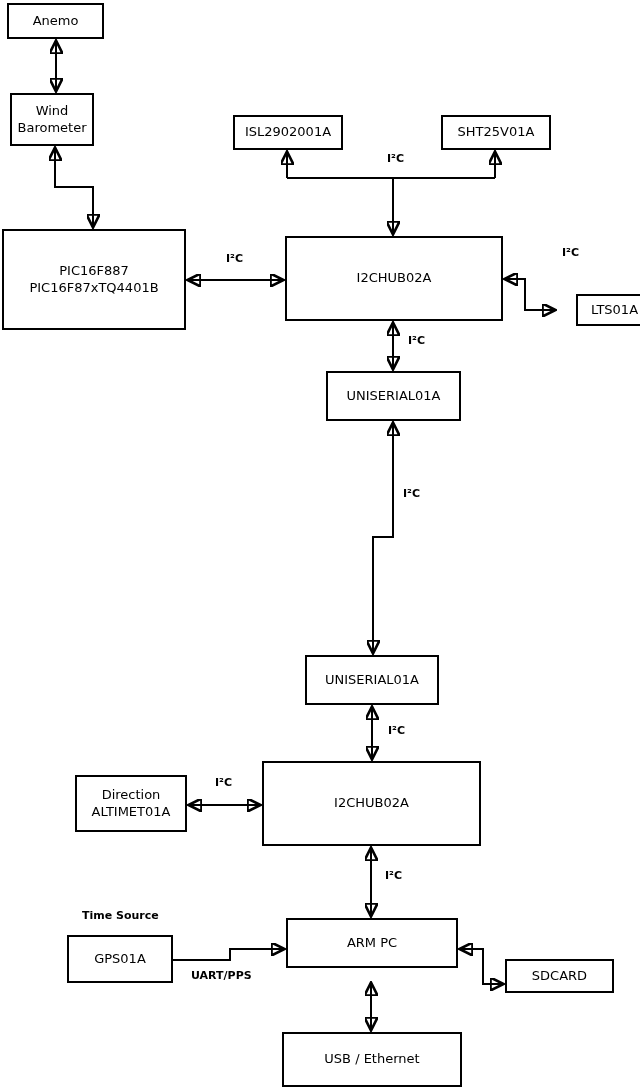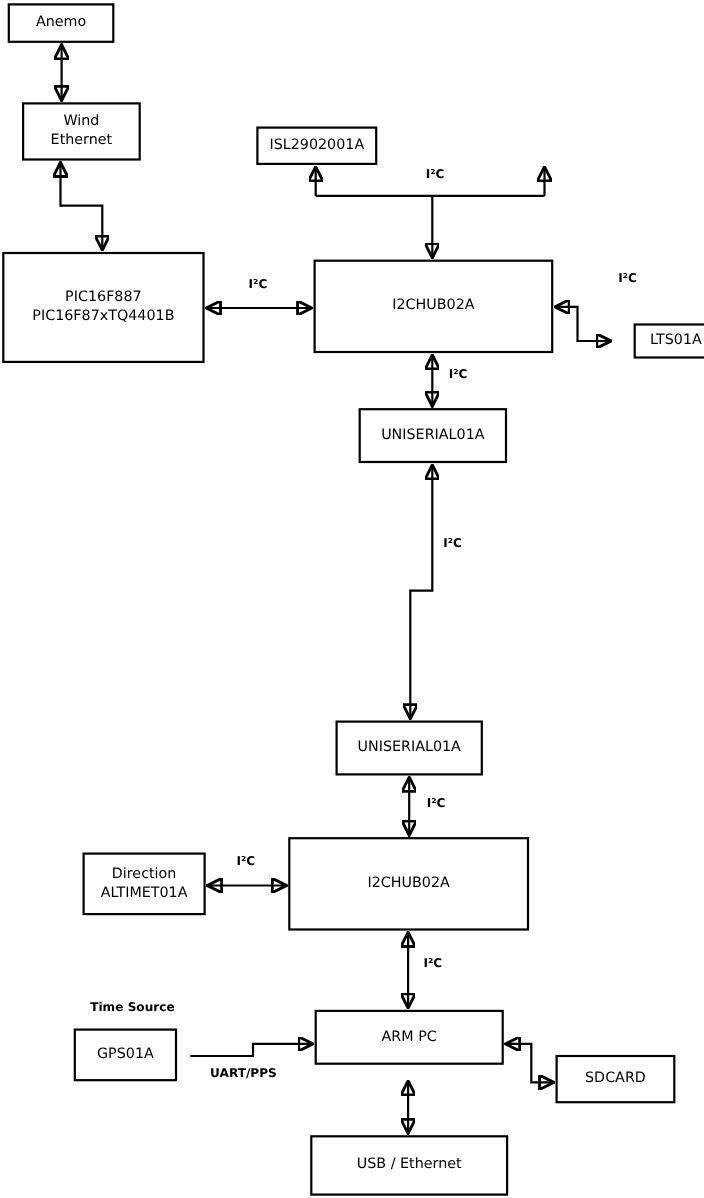--- a/index.html
+++ b/index.html
@@ -64,34 +64,37 @@
     <path d="M371,848 L371,916" marker-start="url(#ah)" marker-end="url(#ah)"></path>
     <path d="M173,960 L230,960 L230,949 L284,949" marker-end="url(#ah)"></path>
     <path d="M460,949 L483,949 L483,984 L503,984" marker-start="url(#ah)" marker-end="url(#ah)"></path>
     <path d="M371,983 L371,1030" marker-start="url(#ah)" marker-end="url(#ah)"></path>
   </svg>
 
   <div class="node" style="left:7px;top:3px;width:97px;height:36px">
     <span>Anemo</span>
   </div>
 
-  <div class="node" style="left:20px;top:93px;width:108px;height:53px">
+  <div class="node" style="left:10px;top:93px;width:84px;height:53px">
     <span>Wind</span>
-    <span>Ethernet</span>
+    <span>Barometer</span>
   </div>
 
   <div class="node" style="left:2px;top:229px;width:184px;height:101px">
     <span>PIC16F887</span>
     <span>PIC16F87xTQ4401B</span>
   </div>
 
   <div class="node" style="left:233px;top:115px;width:110px;height:35px">
     <span>ISL2902001A</span>
   </div>
 
+  <div class="node" style="left:441px;top:115px;width:110px;height:35px">
+    <span>SHT25V01A</span>
+  </div>
 
   <div class="node" style="left:285px;top:236px;width:218px;height:85px">
     <span>I2CHUB02A</span>
   </div>
 
   <div class="node" style="left:576px;top:294px;width:77px;height:32px">
     <span>LTS01A</span>
   </div>
 
   <div class="node" style="left:326px;top:371px;width:135px;height:50px">
@@ -104,29 +107,29 @@
 
   <div class="node" style="left:262px;top:761px;width:219px;height:85px">
     <span>I2CHUB02A</span>
   </div>
 
   <div class="node" style="left:75px;top:775px;width:112px;height:57px">
     <span>Direction</span>
     <span>ALTIMET01A</span>
   </div>
 
-  <div class="node" style="left:67px;top:935px;width:94px;height:48px">
+  <div class="node" style="left:67px;top:935px;width:106px;height:48px">
     <span>GPS01A</span>
   </div>
 
   <div class="node" style="left:286px;top:918px;width:172px;height:50px">
     <span>ARM PC</span>
   </div>
 
-  <div class="node" style="left:505px;top:959px;width:109px;height:44px">
+  <div class="node" style="left:505px;top:959px;width:109px;height:34px">
     <span>SDCARD</span>
   </div>
 
   <div class="node" style="left:282px;top:1032px;width:180px;height:55px">
     <span>USB / Ethernet</span>
   </div>
 
   <span class="elabel" style="left:387px;top:152px">I²C</span>
   <span class="elabel" style="left:226px;top:252px">I²C</span>
   <span class="elabel" style="left:562px;top:246px">I²C</span>

